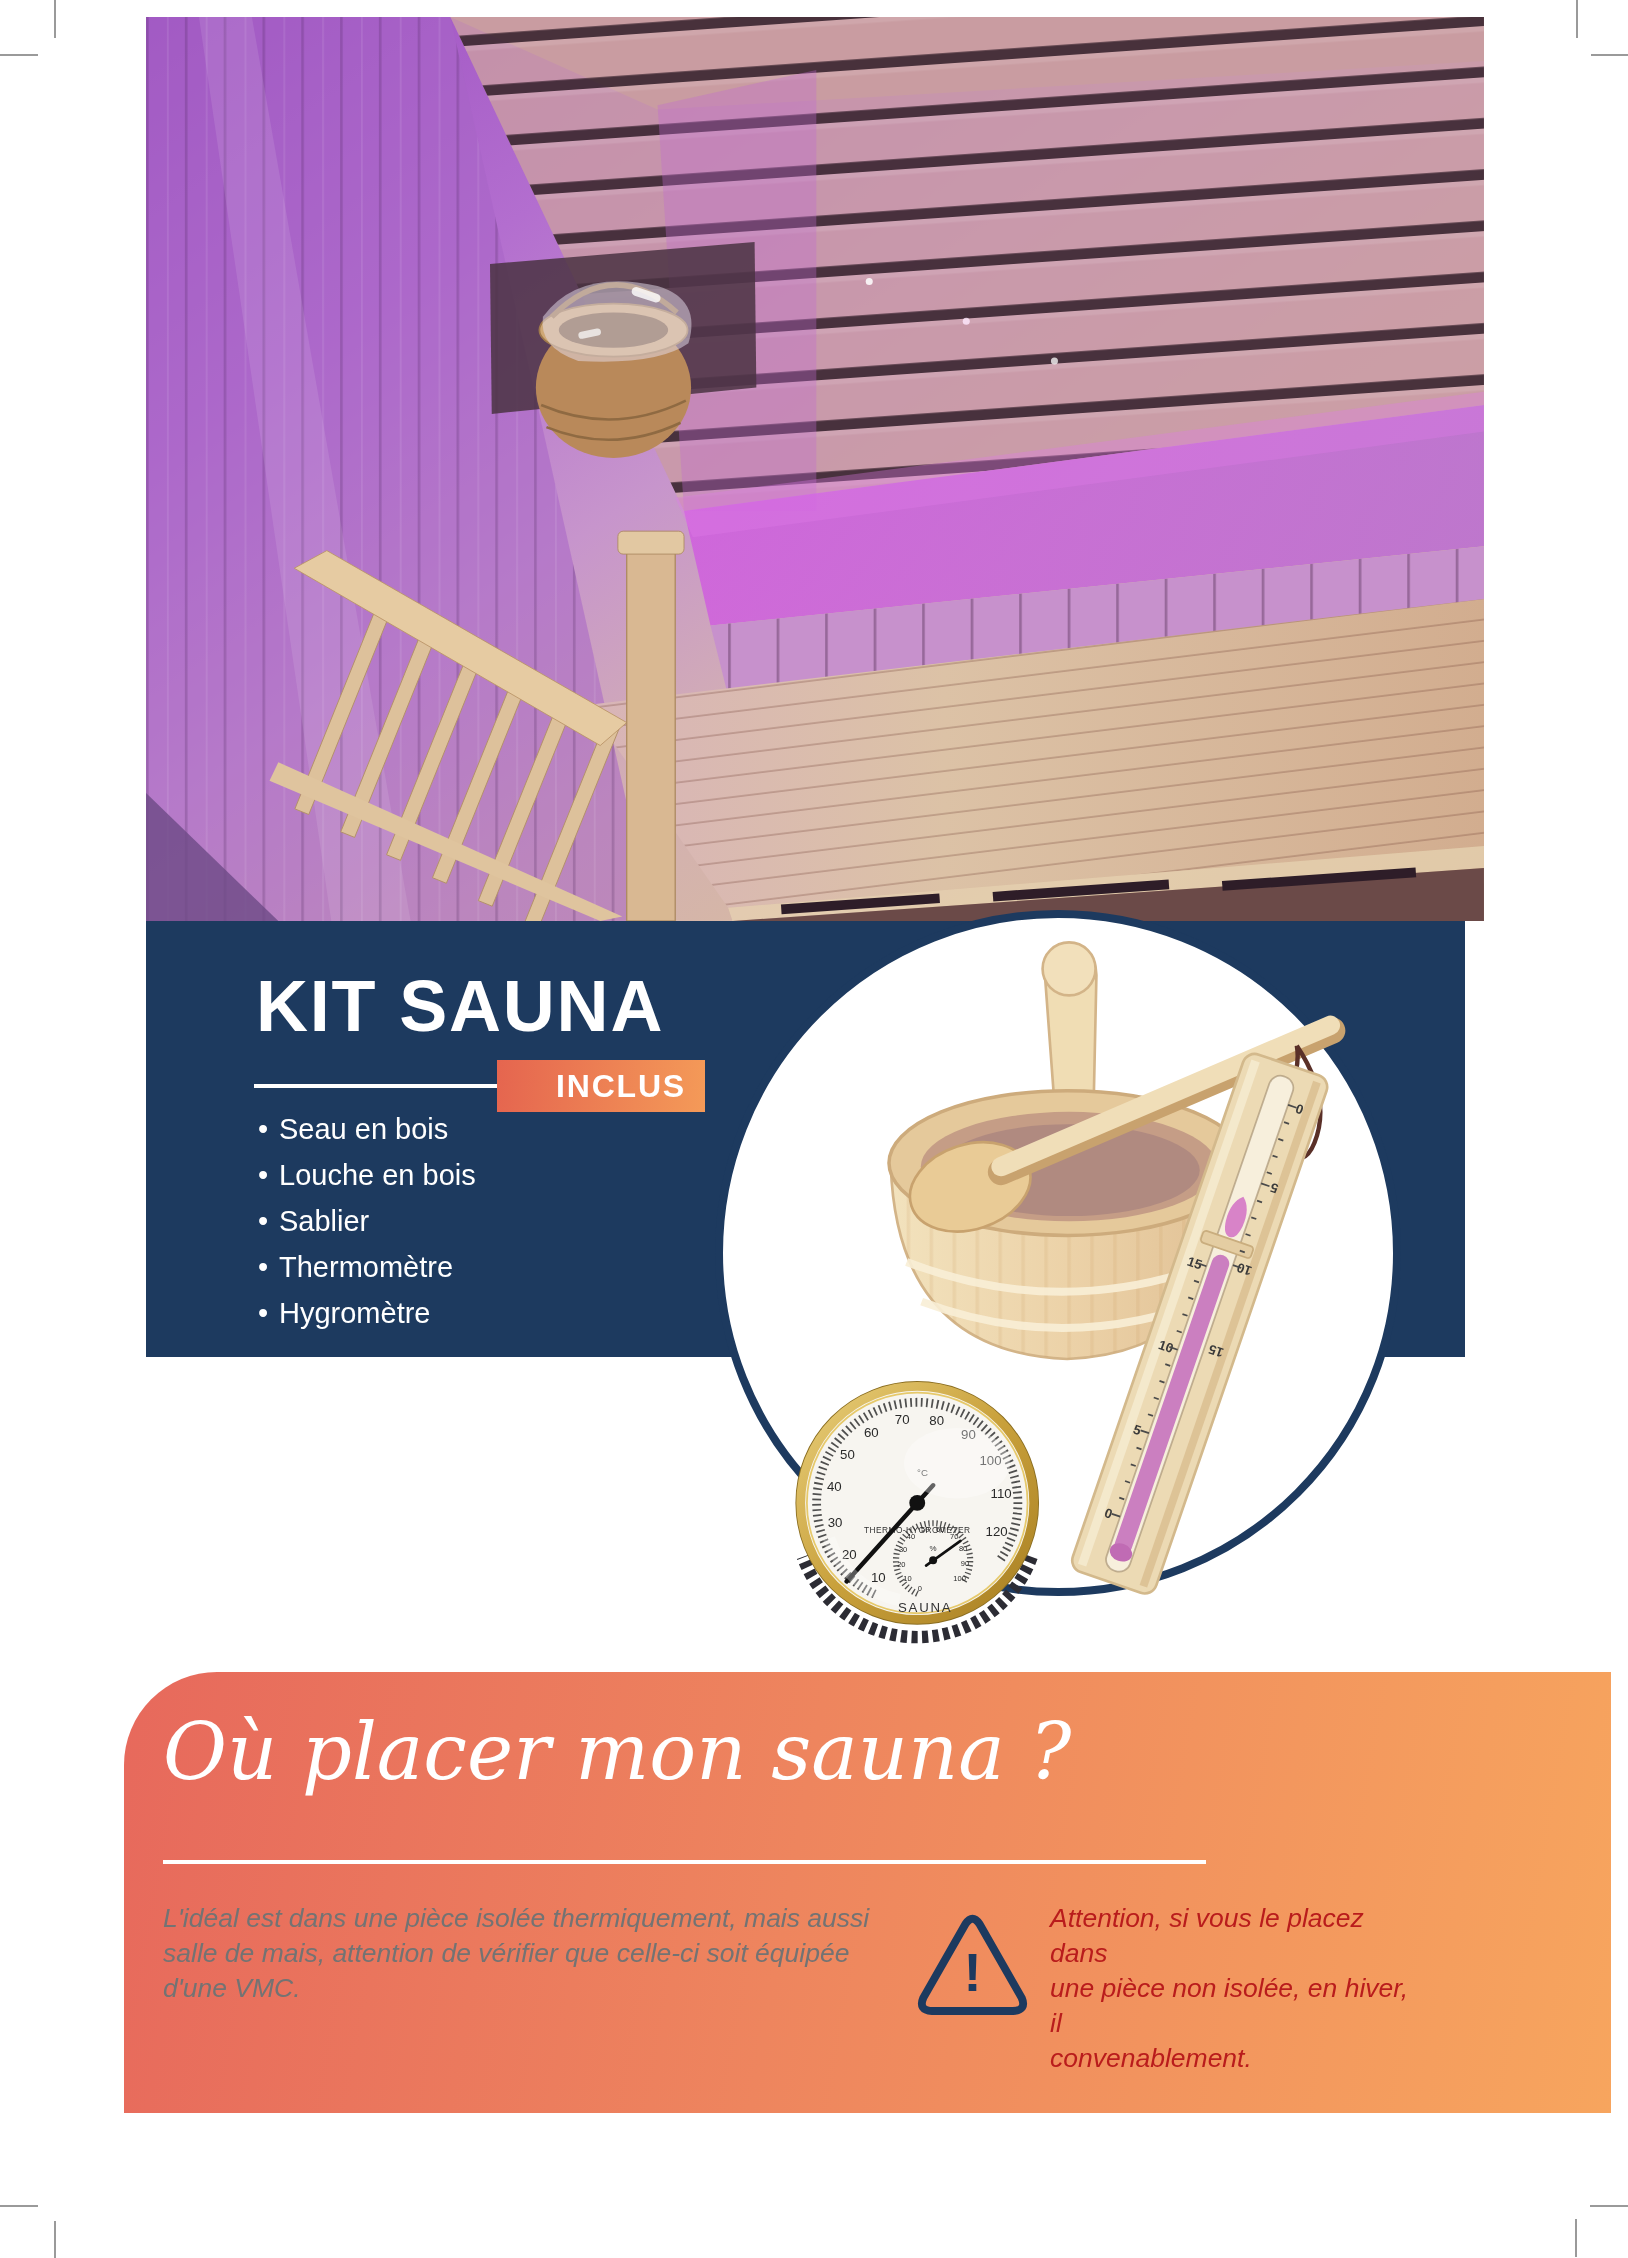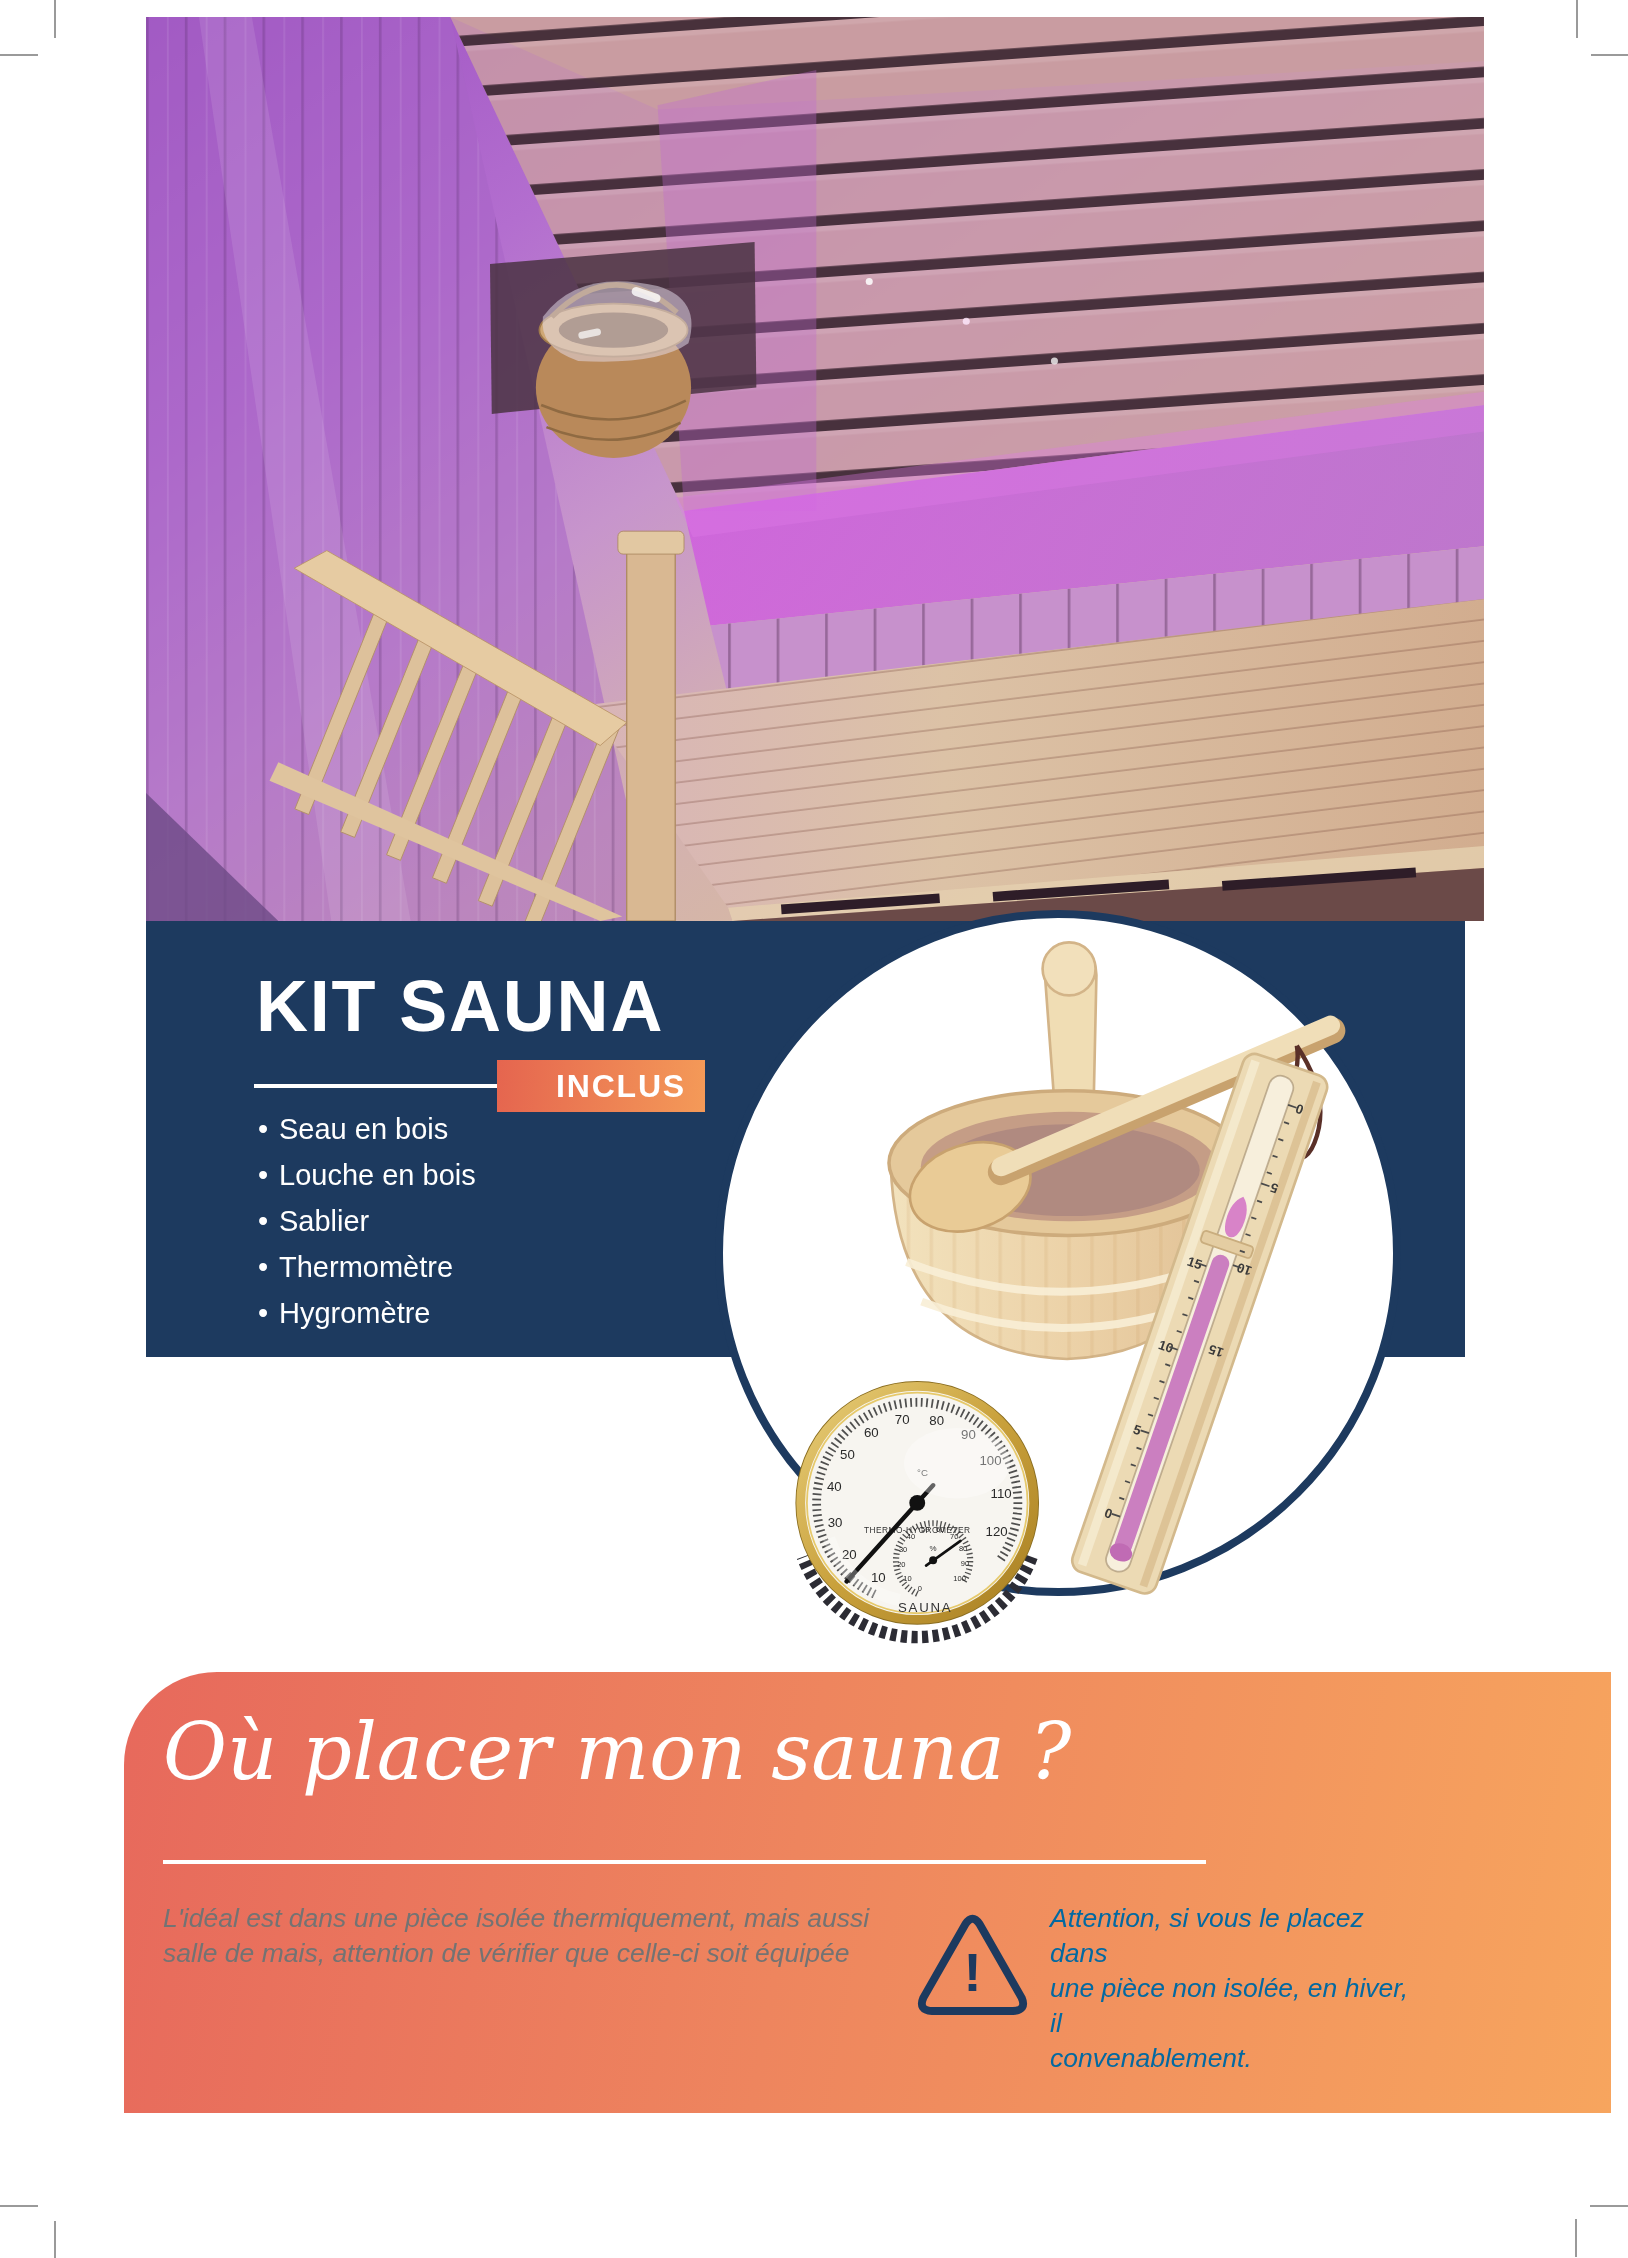--- a/index.html
+++ b/index.html
@@ -47,21 +47,21 @@
     border-top-left-radius:93px;
   }
   .place-heading{
     position:absolute;left:163px;top:1710px;width:1059px;color:#fff;
     font-family:"DejaVu Serif",serif;font-style:italic;font-weight:normal;
     font-size:78px;line-height:1.1;white-space:nowrap;
   }
   .place-rule{position:absolute;left:163px;top:1860px;width:1043px;height:3.5px;background:#fff;}
   .para{font-style:italic;font-size:26.5px;line-height:35px;}
   .para-left{position:absolute;left:163px;top:1901px;width:741px;color:#737373;}
-  .para-right{position:absolute;left:1050px;top:1901px;width:371px;color:#0369a1;}
+  .para-right{position:absolute;left:1050px;top:1901px;width:371px;color:#b91c1c;}
   .warn-icon{position:absolute;left:915px;top:1910px;width:115px;height:116px;}
 </style>
 </head>
 <body>
 
 <div class="page">
 
   <div class="trim" style="left:54px;top:0;width:1.8px;height:38px;"></div>
   <div class="trim" style="left:0;top:54px;width:38px;height:1.8px;"></div>
   <div class="trim" style="left:1576px;top:0;width:1.8px;height:38px;"></div>
@@ -358,20 +358,21 @@
     </svg>
   </div>
 
   <div class="orange-panel"></div>
   <div class="place-heading">Où placer mon sauna ?</div>
   <div class="place-rule"></div>
 
   <div class="para para-left">
     <div>L'idéal est dans une pièce isolée thermiquement, mais aussi</div>
     <div>salle de mais, attention de vérifier que celle-ci soit équipée</div>
+    <div>d'une VMC.</div>
   </div>
 
   <div class="warn-icon">
     <svg width="115" height="116" viewBox="0 0 130 132">
       <path d="M57,16 Q65,4 73,16 L121,100 Q127,114 111,115 L19,115 Q3,114 9,100 Z" fill="none" stroke="#1d3a5f" stroke-width="9" stroke-linejoin="round"></path>
       <text x="65" y="92" text-anchor="middle" font-family="Liberation Sans, sans-serif" font-size="62" font-weight="bold" fill="#1d3a5f">!</text>
     </svg>
   </div>
 
   <div class="para para-right">

